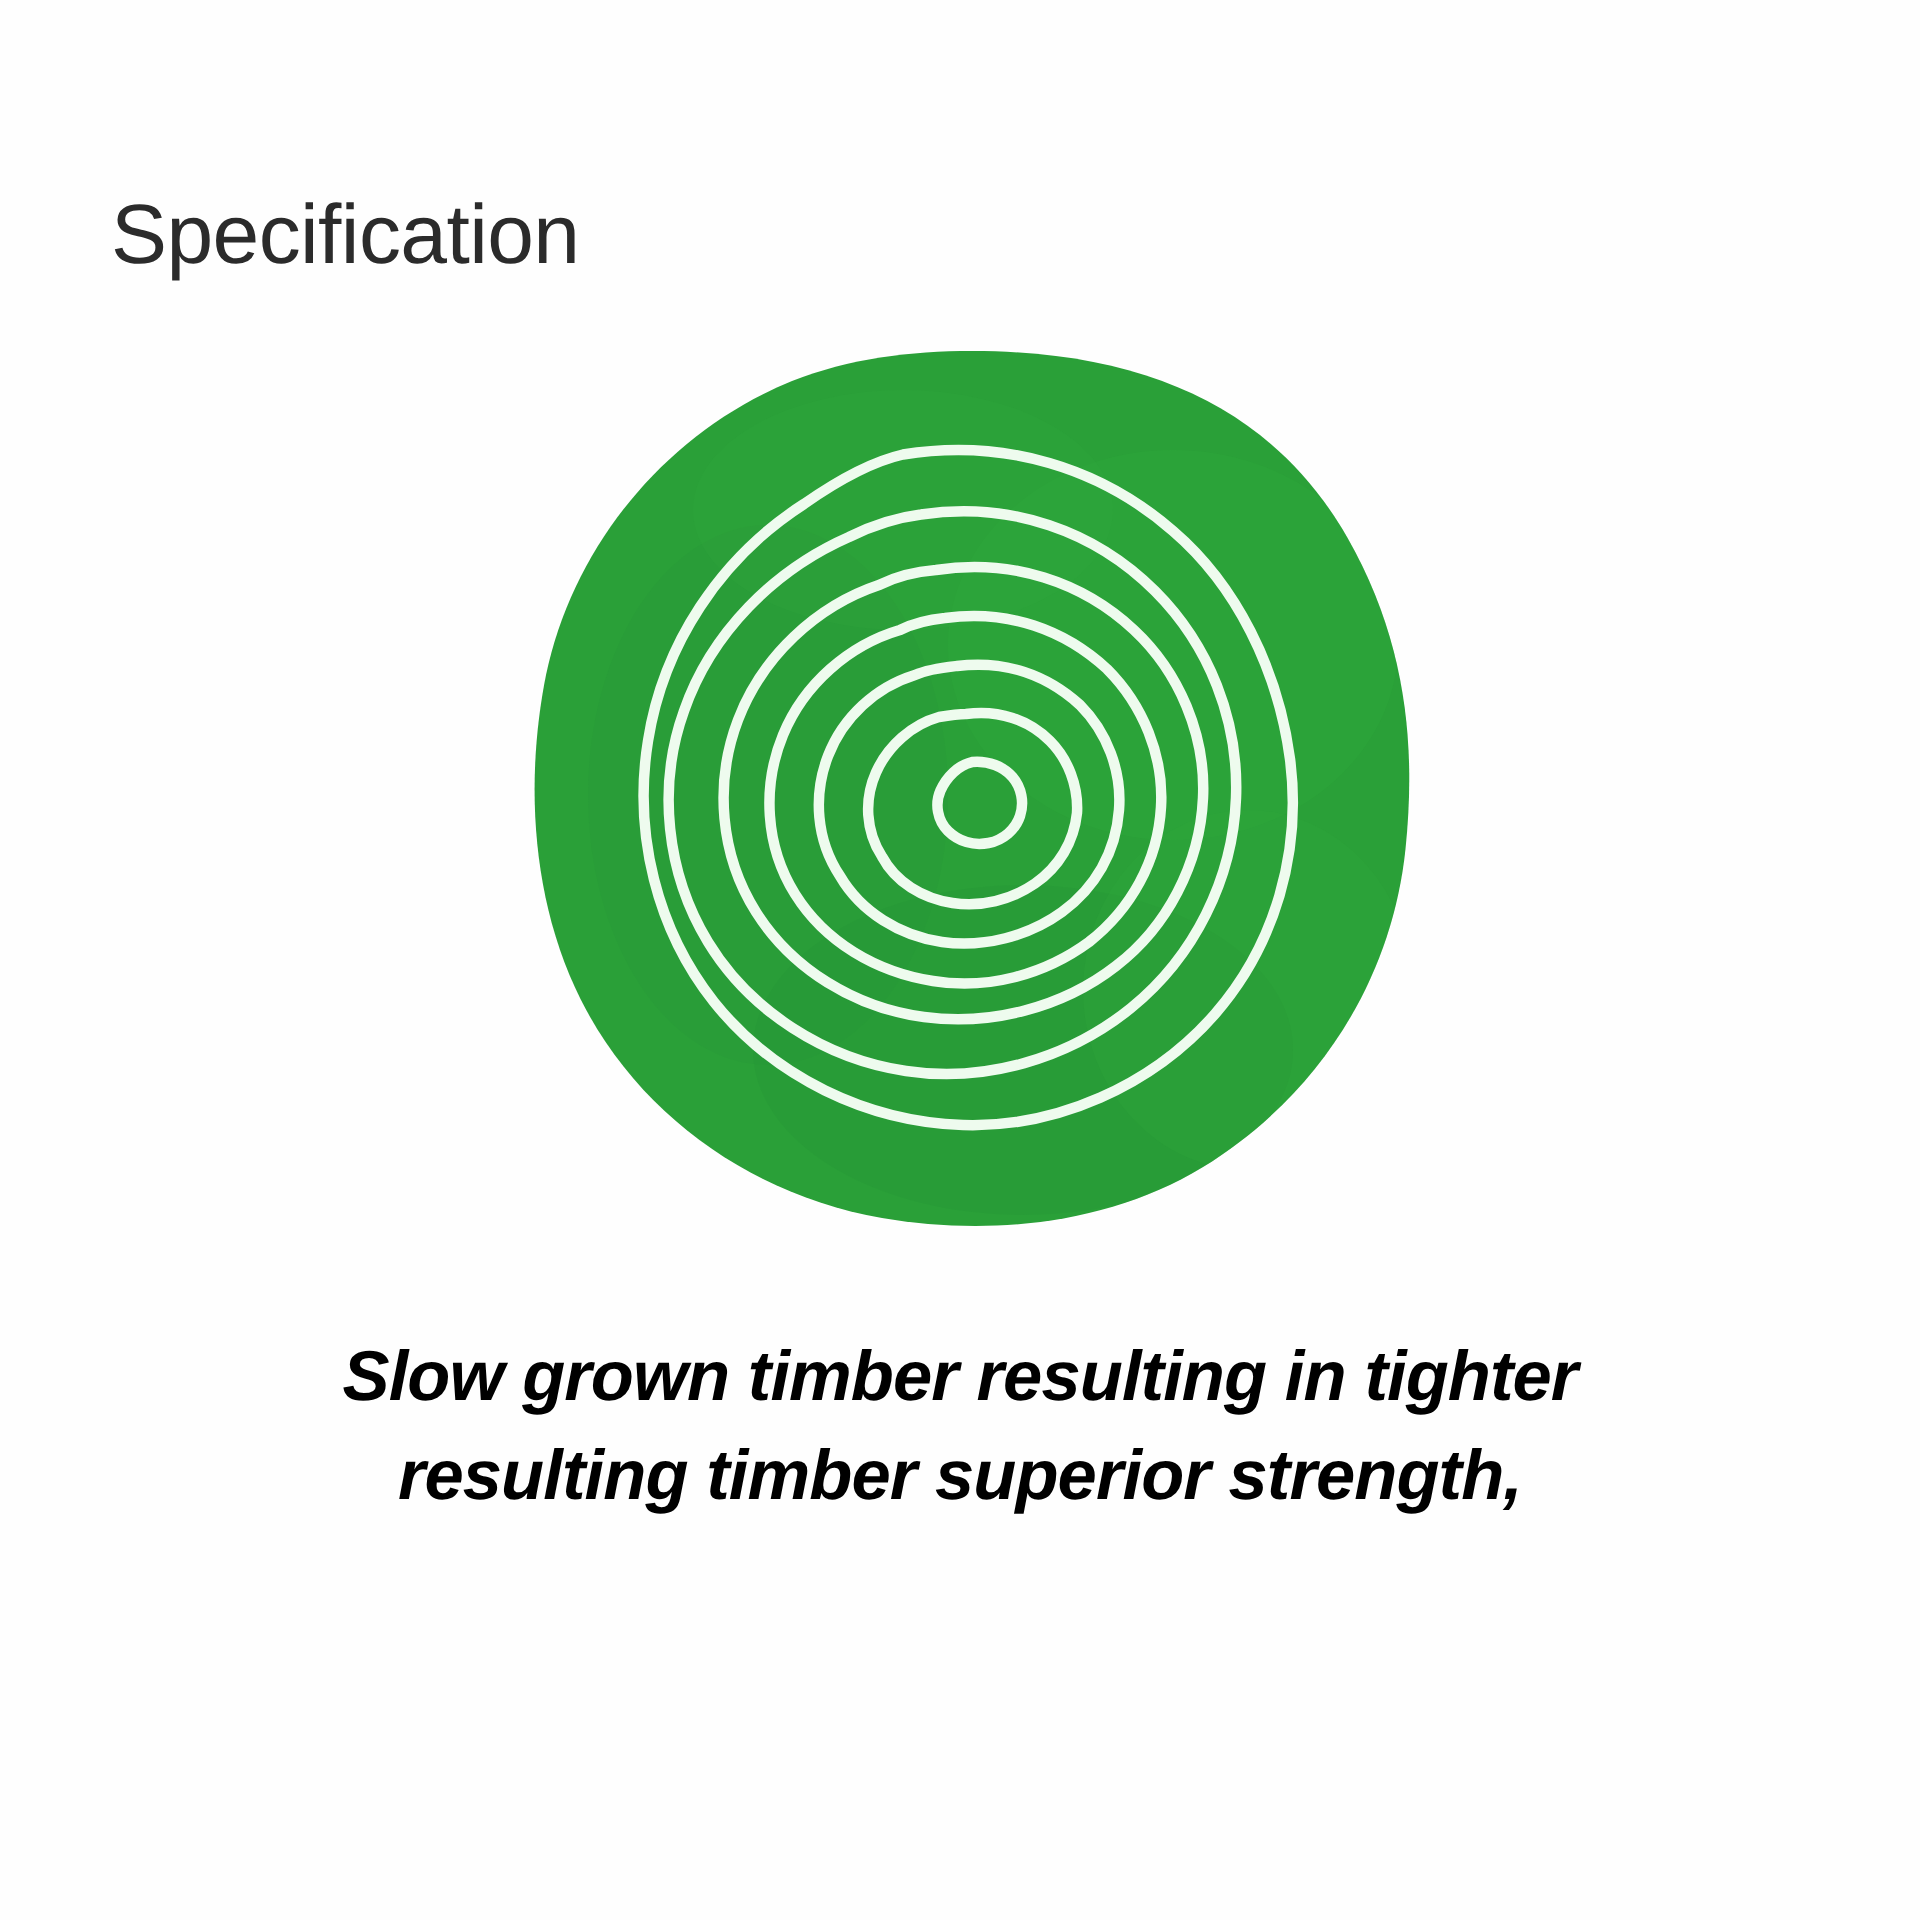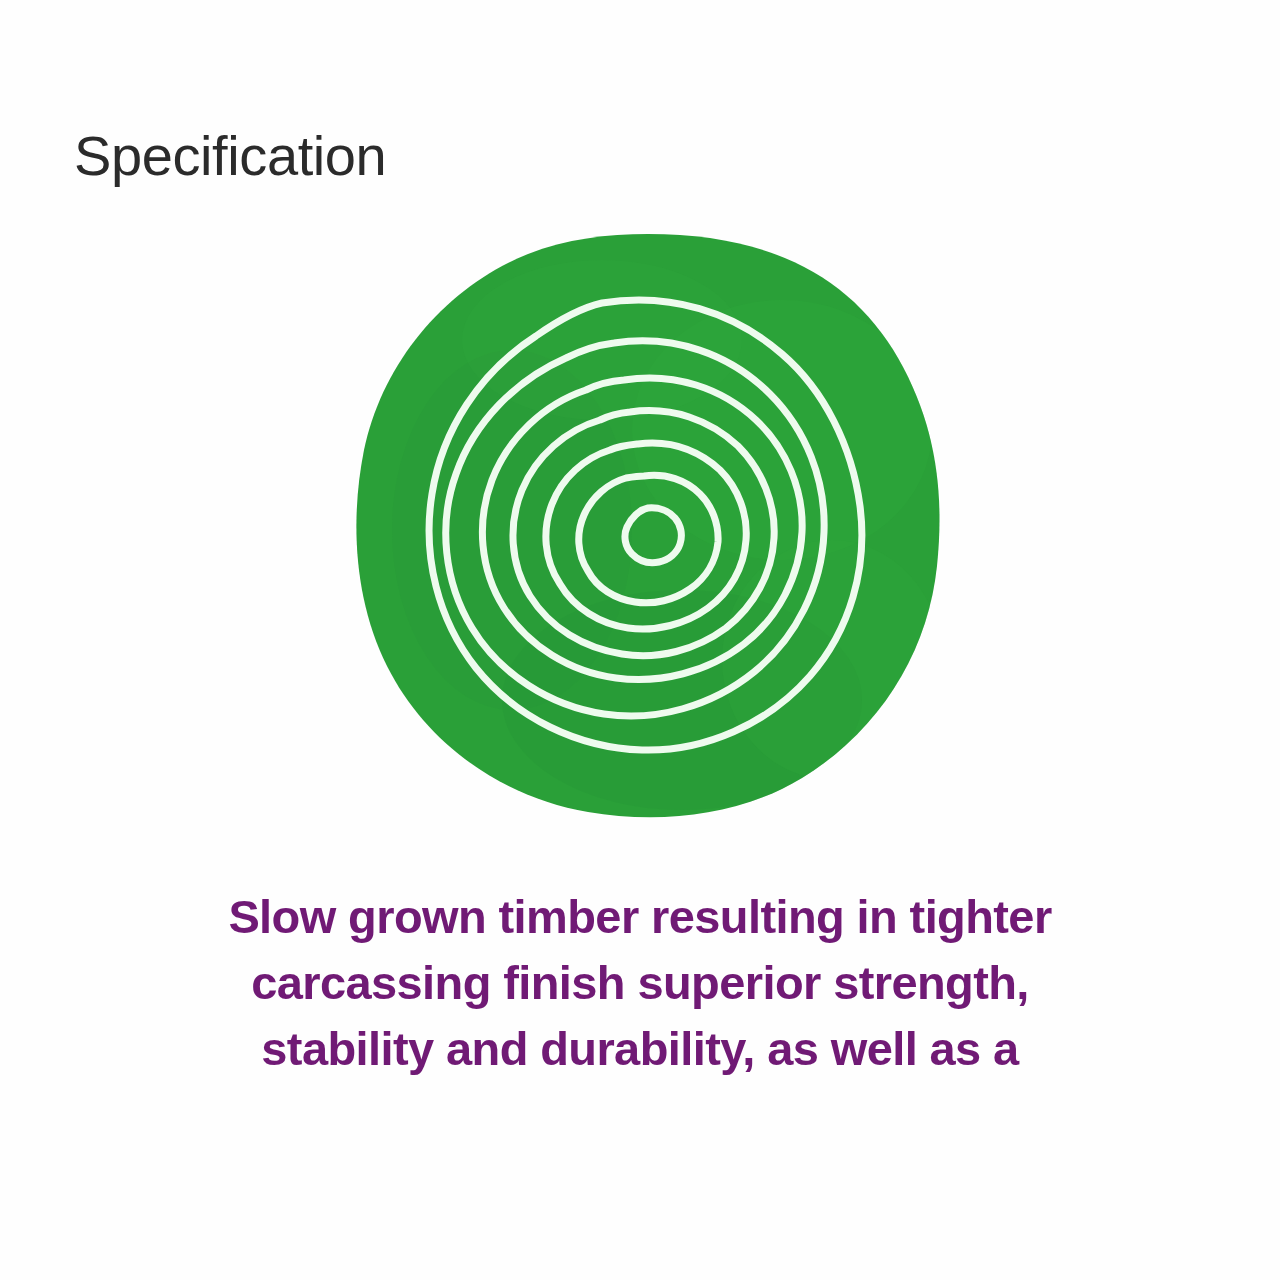--- a/index.html
+++ b/index.html
@@ -52,21 +52,22 @@
   .caption {
     position: absolute;
     left: 140px;
     top: 884px;
     width: 1000px;
     text-align: center;
     font-size: 47px;
     line-height: 66px;
     font-weight: 700;
     letter-spacing: -0.6px;
-    color: #701a75;
+    color: #000000;
+    font-style: italic;
   }
   .caption .cap-line {
     display: block;
     white-space: nowrap;
   }
 </style>
 </head>
 <body>
 
 <div class="page">
@@ -167,17 +168,16 @@
           C 325 323, 317 330, 307 332
           C 297 334, 287 331, 280 324
           C 273 317, 271 306, 275 297
           C 279 288, 287 280, 296 278 Z"></path>
       </g>
     </svg>
   </div>
 
   <div class="caption">
     <span class="cap-line">Slow grown timber resulting in tighter</span>
-    <span class="cap-line">carcassing finish superior strength,</span>
-    <span class="cap-line">stability and durability, as well as a</span>
+    <span class="cap-line">resulting timber superior strength,</span>
   </div>
 
 </div>
 
 </body></html>

